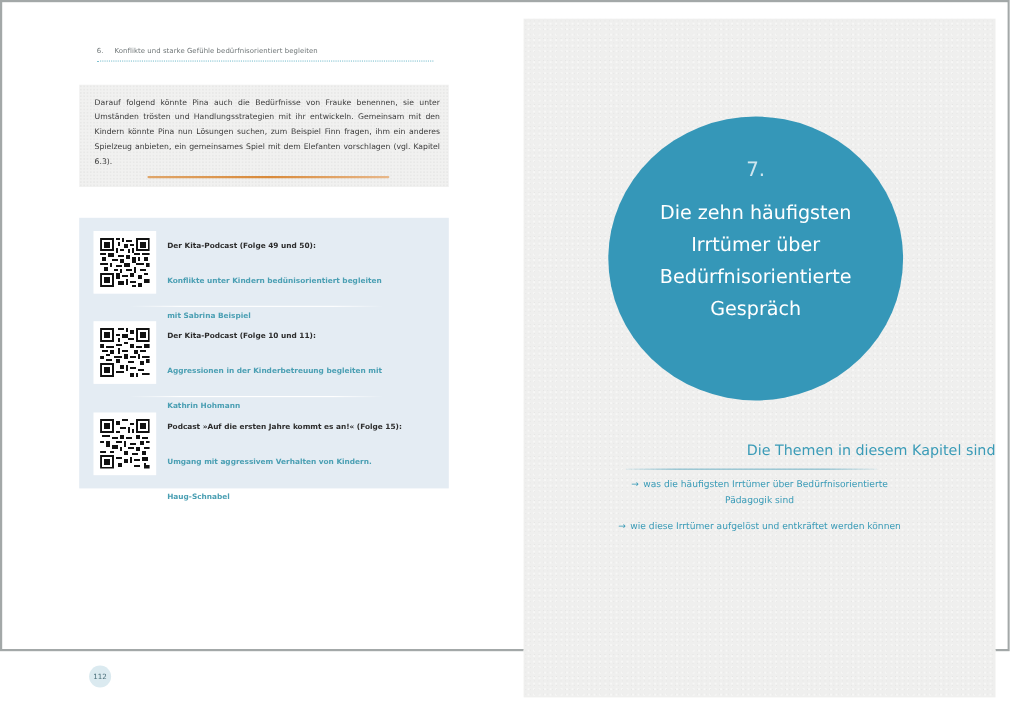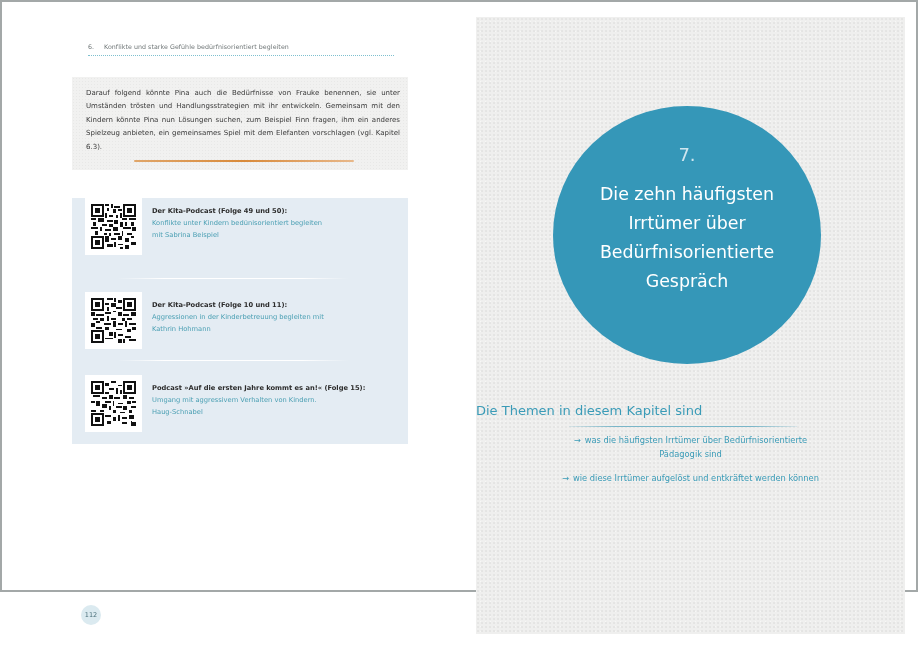--- a/index.html
+++ b/index.html
@@ -14,32 +14,32 @@
     .quote-box { position: absolute; left: 70px; top: 75px; width: 336px; height: 93px; background: #f1f1f0; background-image: radial-gradient(#e8e8e7 0.6px, transparent 0.7px); background-size: 3px 3px; }
     .quote-text { position: absolute; left: 14px; top: 10px; width: 314px; font-size: 7px; line-height: 13.4px; color: #3a3a3a; text-align: justify; }
     .quote-rule { position: absolute; left: 62px; top: 83px; width: 220px; height: 2px; background: linear-gradient(90deg, #e0a66a, #d98a3a 50%, #e8b88a); border-radius: 1px; }
 
     .podcast-box { position: absolute; left: 70px; top: 196px; width: 336px; height: 246px; background: #e4ecf3; }
     .pod-item { position: absolute; left: 13px; width: 300px; height: 66px; }
     .qr { position: absolute; left: 0; top: 0; width: 57px; height: 57px; background: #fff; padding: 6px; }
     .qr svg { width: 45px; height: 45px; display: block; }
     .pod-text { position: absolute; left: 67px; top: 8px; width: 232px; }
     .pod-title { font-size: 6.7px; font-weight: bold; color: #2c2c2c; line-height: 11px; }
-    .pod-desc { font-size: 6.7px; font-weight: normal; color: #4a9fb3; line-height: 12px; }
+    .pod-desc { font-size: 6.7px; font-weight: bold; color: #4a9fb3; line-height: 12px; margin-top: 20px; }
     .pod-sep { position: absolute; left: 45px; width: 232px; height: 1px; background: linear-gradient(90deg, rgba(255,255,255,0), #ffffff 20%, #ffffff 80%, rgba(255,255,255,0)); }
 
     .page-num { position: absolute; left: 79px; top: 603px; width: 20px; height: 20px; border-radius: 50%; background: #dbeaf0; font-size: 6.5px; color: #4a6f7a; text-align: center; line-height: 20px; }
 
     
     .right-page { position: absolute; left: 474px; top: 15px; width: 429px; height: 617px; background: #efefee; background-image: radial-gradient(#e4e4e3 0.7px, transparent 0.8px), radial-gradient(#f7f7f6 0.6px, transparent 0.7px); background-size: 4px 4px, 5px 5px; background-position: 0 0, 2px 2px; }
     .chapter-circle { position: absolute; left: 77px; top: 89px; width: 268px; height: 258px; border-radius: 50%; background: #3597b8; }
     .chapter-num { position: absolute; left: 0; top: 38px; width: 100%; text-align: center; color: #cfe6ef; font-size: 18px; }
     .chapter-title { position: absolute; left: 20px; top: 74px; width: 228px; text-align: center; color: #ffffff; font-size: 17.4px; line-height: 29px; }
 
-    .topics-heading { position: absolute; left: 0; top: 386px; width: 429px; text-align: left; font-size: 13px; color: #3a9bb7; }
+    .topics-heading { position: absolute; left: 0; top: 386px; width: 429px; text-align: right; font-size: 13px; color: #3a9bb7; }
     .topics-rule { position: absolute; left: 93px; top: 409px; width: 228px; height: 1px; background: linear-gradient(90deg, rgba(126,185,204,0.2), #7ab6c8 20%, #7ab6c8 80%, rgba(126,185,204,0.2)); }
     .topic-item { position: absolute; left: 30px; width: 369px; text-align: center; font-size: 8.3px; color: #3a9bb7; line-height: 14px; }
     .topic-item .arrow { margin-right: 4px; }
   </style>
 </head>
 <body>
 
 <div class="frame">
 
   <div class="running-head">
@@ -47,21 +47,21 @@
     <span>Konflikte und starke Gefühle bedürfnisorientiert begleiten</span>
   </div>
 
   <div class="quote-box">
     <p class="quote-text">Darauf folgend könnte Pina auch die Bedürfnisse von Frauke benennen, sie unter Umständen trösten und Handlungsstrategien mit ihr entwickeln. Gemeinsam mit den Kindern könnte Pina nun Lösungen suchen, zum Beispiel Finn fragen, ihm ein anderes Spielzeug anbieten, ein gemeinsames Spiel mit dem Elefanten vorschlagen (vgl. Kapitel 6.3).</p>
     <div class="quote-rule"></div>
   </div>
 
   <div class="podcast-box">
 
-    <div class="pod-item" style="top:0;">
+    <div class="pod-item" style="top:12px;">
       <div class="qr">
         <svg viewBox="0 0 25 25" shape-rendering="crispEdges">
           <rect x="0" y="0" width="7" height="7" fill="#111"></rect>
             <rect x="1" y="1" width="5" height="5" fill="#fff"></rect>
             <rect x="2" y="2" width="3" height="3" fill="#111"></rect>
           <rect x="18" y="0" width="7" height="7" fill="#111"></rect>
             <rect x="19" y="1" width="5" height="5" fill="#fff"></rect>
             <rect x="20" y="2" width="3" height="3" fill="#111"></rect>
           <rect x="0" y="18" width="7" height="7" fill="#111"></rect>
             <rect x="1" y="19" width="5" height="5" fill="#fff"></rect>

